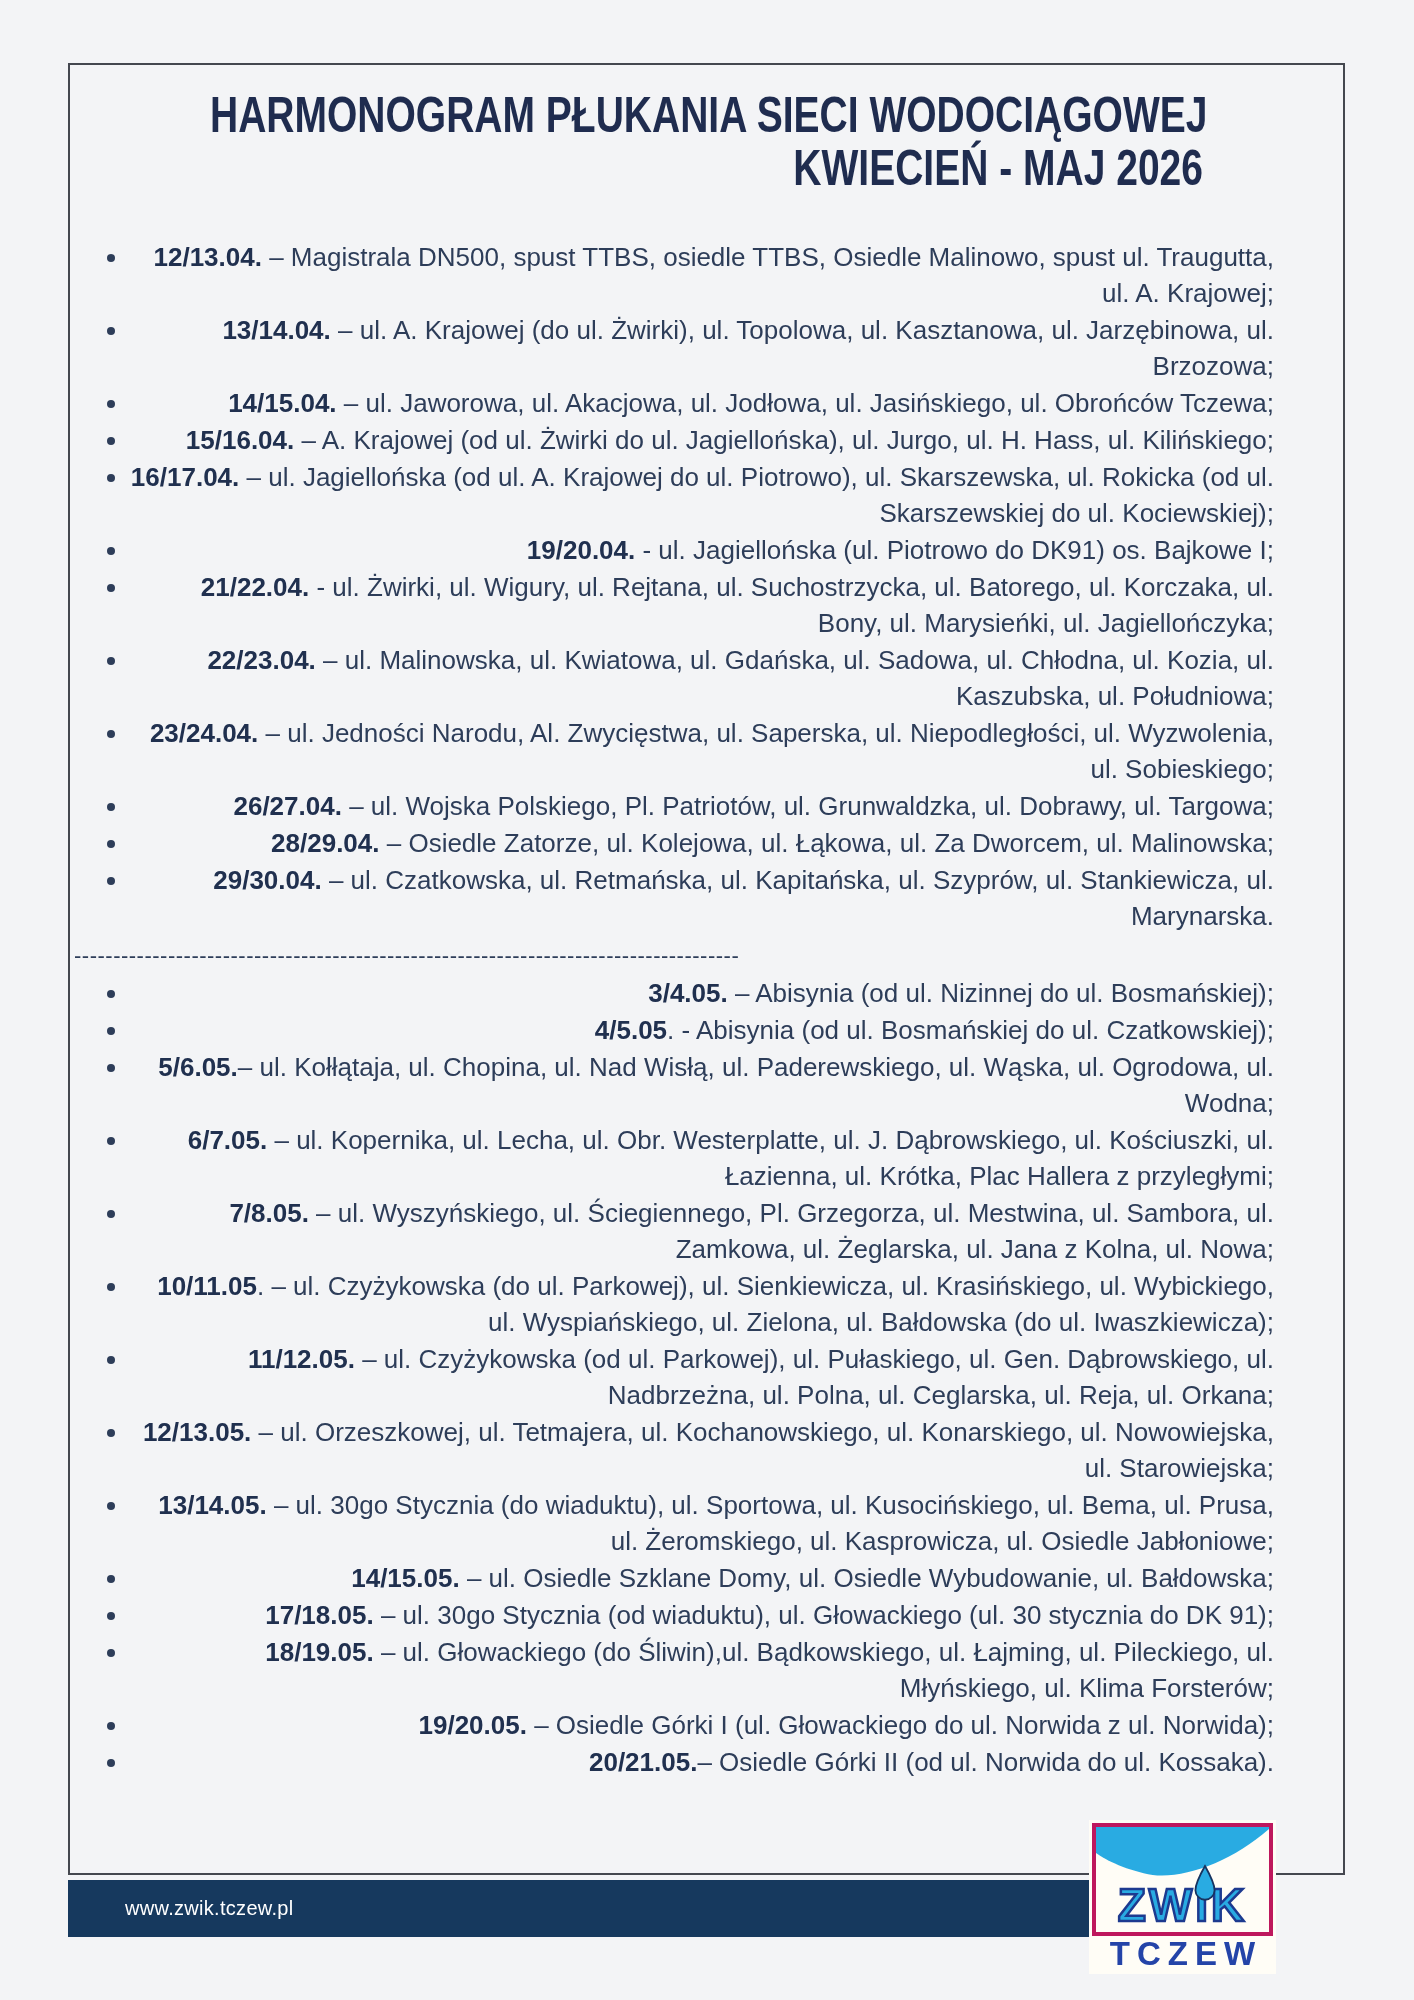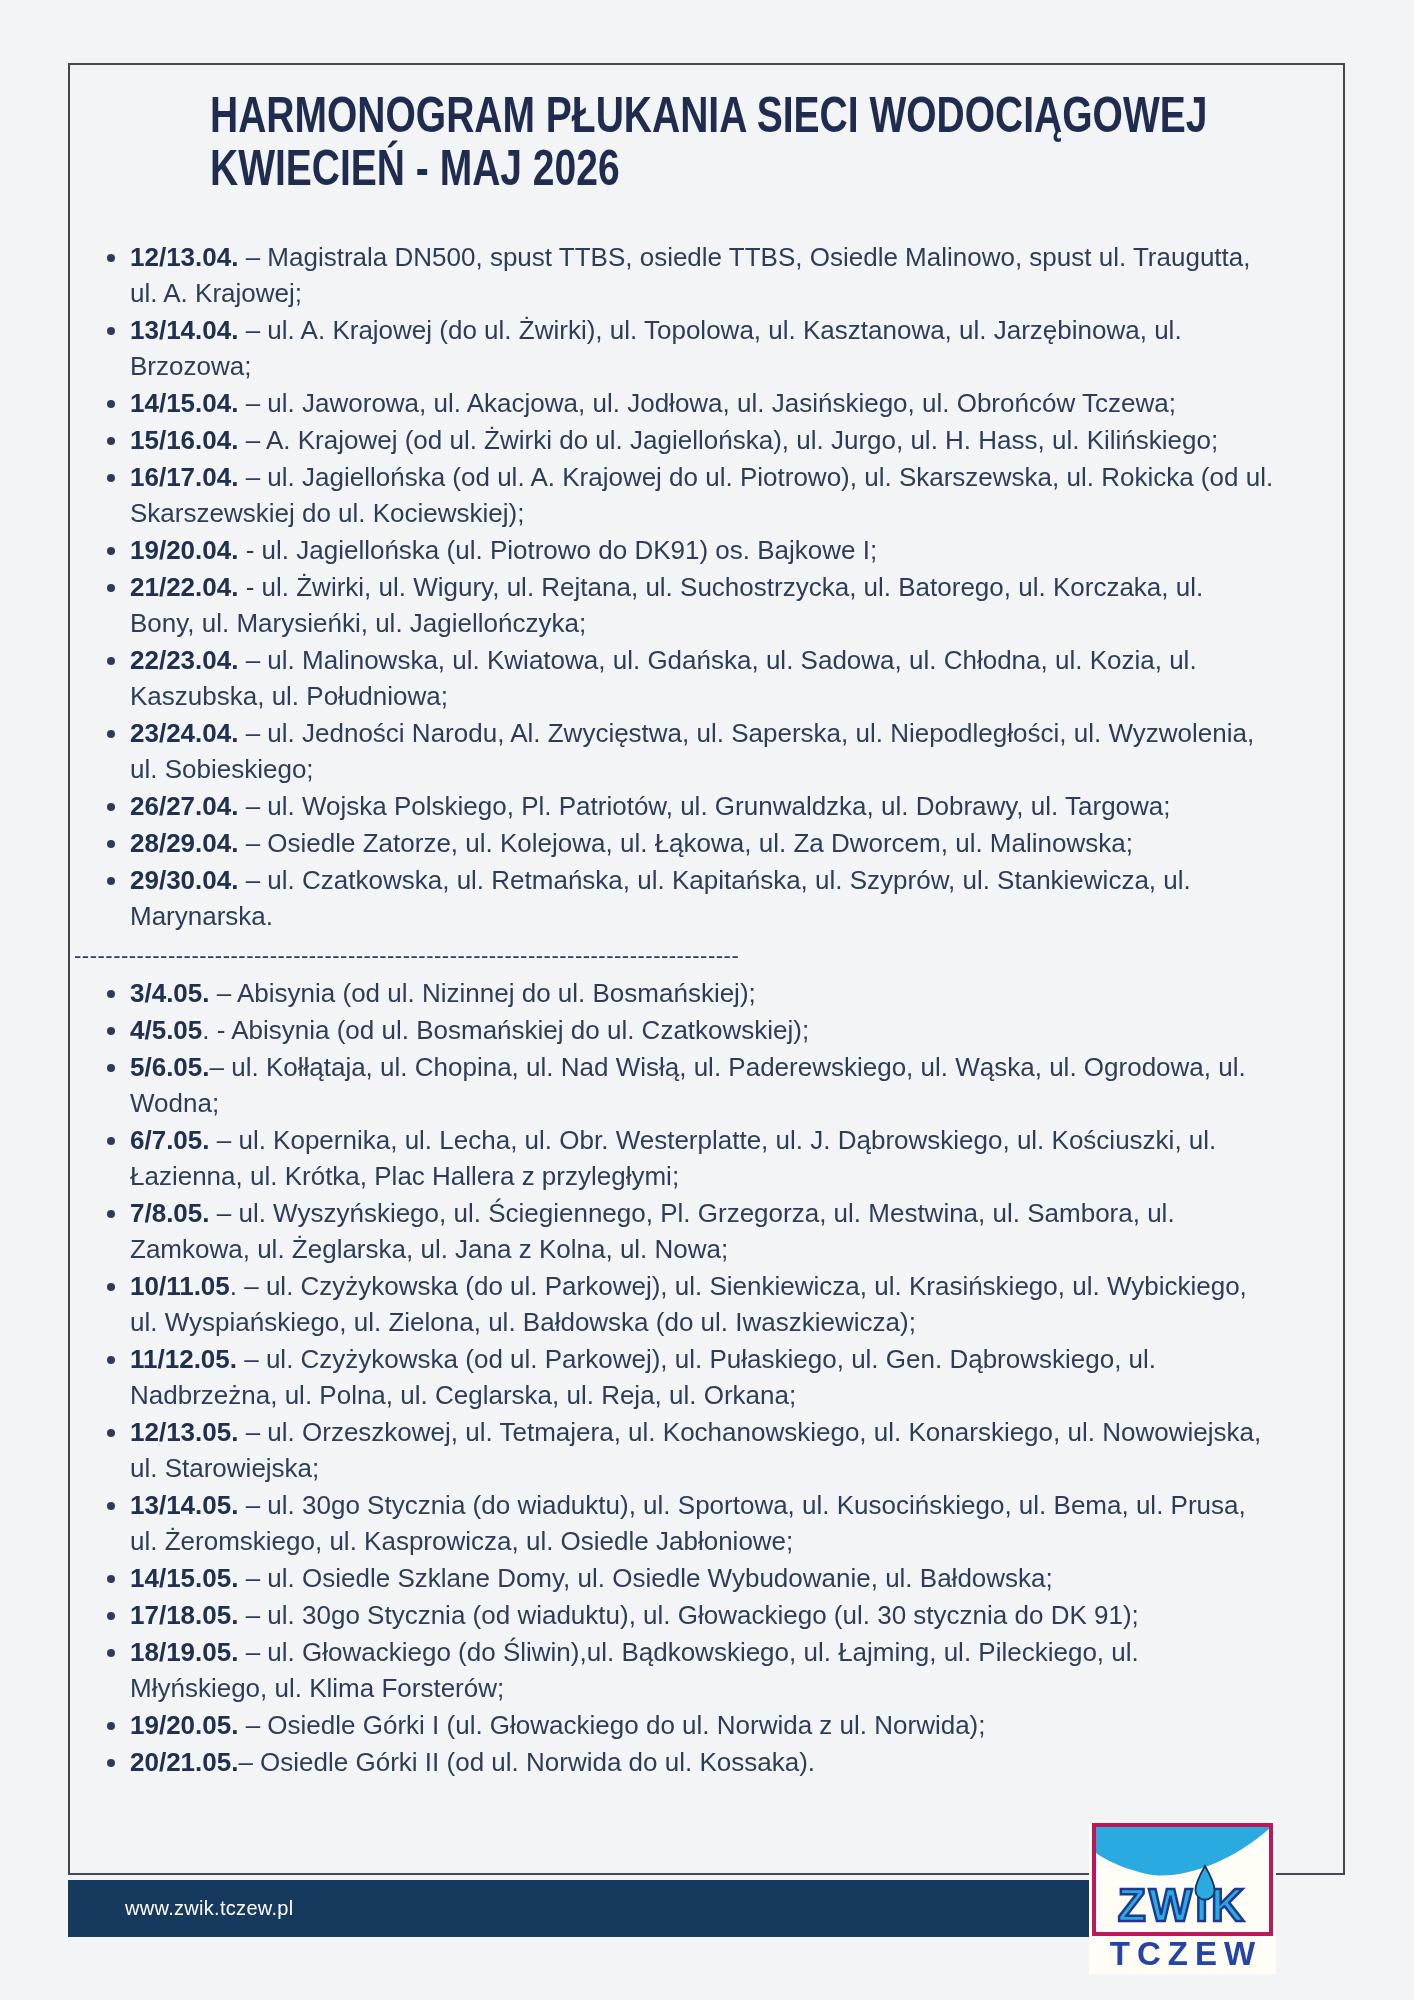--- a/index.html
+++ b/index.html
@@ -9,27 +9,27 @@
     font-family:"Liberation Sans", sans-serif;
     color:#2d3d59;
     overflow:hidden;
   }
   .sheet{
     position:absolute;left:68px;top:63px;width:1277px;height:1812px;
     border:2px solid #44474f;box-sizing:border-box;
     background:#f3f4f6;
   }
   h1.doc-title{
-    margin:24px 0 0 0;text-align:left;color:#1f2c4f;
+    margin:24px 0 0 0;text-align:right;color:#1f2c4f;
     font-size:50px;line-height:53px;font-weight:bold;letter-spacing:0px;
   }
   h1.doc-title .tl{display:block;transform:scaleX(0.78);transform-origin:center;white-space:nowrap;}
   ul.sched{
     list-style:none;margin:44px 0 0 34px;padding:0;width:1170px;
-    font-size:26px;line-height:36px;
+    font-size:26px;line-height:36px;text-align:right;
   }
   ul.sched.may{margin-top:6px;}
   ul.sched li{position:relative;padding-left:26px;margin:0 0 1px 0;}
   ul.sched li::before{
     content:"";position:absolute;left:3px;top:15px;width:8px;height:8px;
     border-radius:50%;background:#2d3d59;
   }
   ul.sched .d{font-weight:bold;color:#20304f;}
   .divider{
     margin:9px 0 3px 4px;font-size:22px;letter-spacing:0.5px;color:#2d3d59;

